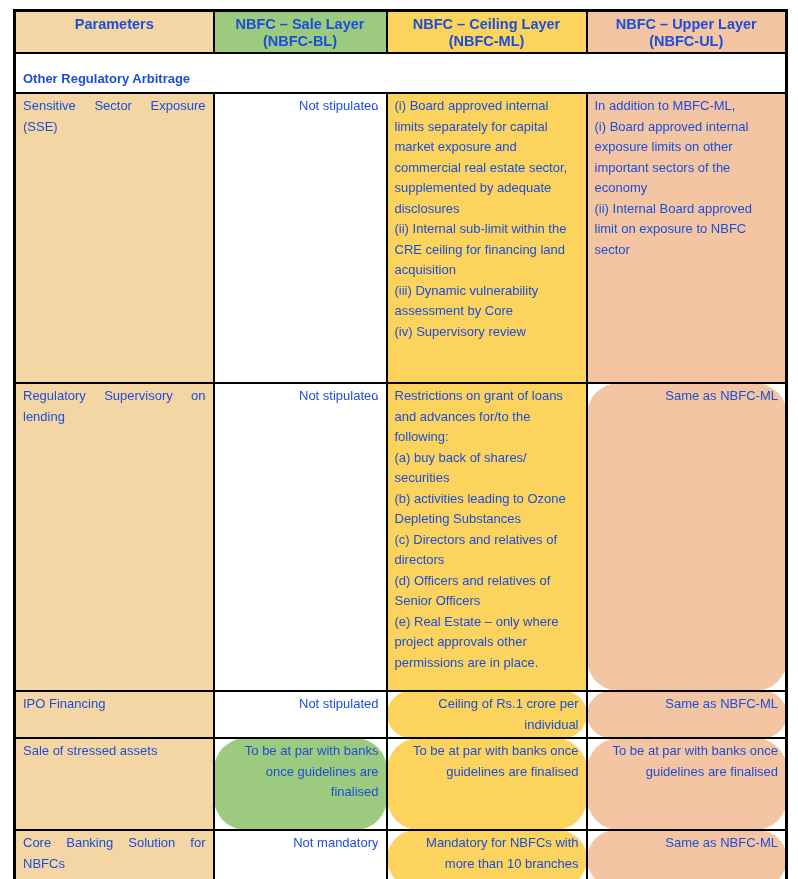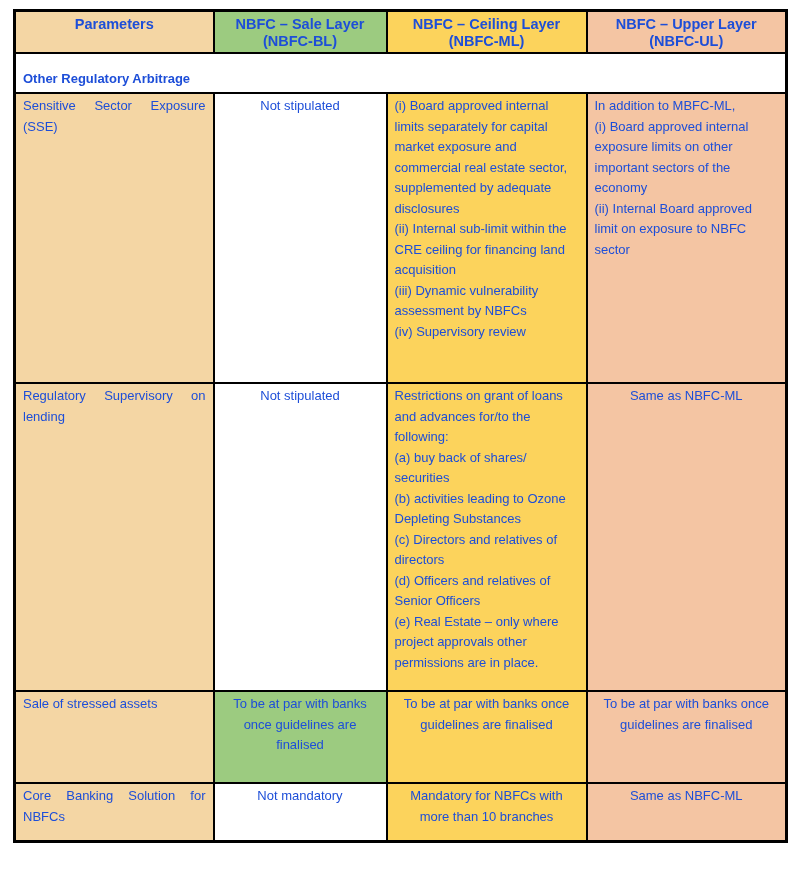--- a/index.html
+++ b/index.html
@@ -47,21 +47,21 @@
     background: #ffffff;
   }
   
   .bg-peach  { background: #F4D6A4; }
   .bg-green  { background: #9CCB80; }
   .bg-yellow { background: #FCD35C; }
   .bg-salmon { background: #F4C5A3; }
   .bg-white  { background: #ffffff; }
   
   .just   { text-align: justify; font-size: 16px; line-height: 21px; padding-left: 9px; padding-right: 9px; padding-top: 3px; }
-  .ctr    { text-align: center; }
+  .ctr    { text-align: right; border-radius: 32px; }
   .pre    { white-space: pre-line; }
   .pt38   { padding-top: 38px; }
   .pt35   { padding-top: 35px; }
   .pt56   { padding-top: 56px; }
 </style>
 </head>
 <body>
 
 <div class="page">
   <table class="reg-table">
@@ -94,39 +94,45 @@
 
     <tr class="section-row" style="height:40px">
       <td colspan="4">Other Regulatory Arbitrage</td>
     </tr>
 
     <tr style="height:290px">
       <td class="bg-peach just">Sensitive Sector Exposure (SSE)</td>
       <td class="bg-white ctr pt38">Not stipulated</td>
       <td class="bg-yellow pre">(i) Board approved internal limits separately for capital market exposure and commercial real estate sector, supplemented by adequate disclosures
 (ii) Internal sub-limit within the CRE ceiling for financing land acquisition
-(iii) Dynamic vulnerability assessment by NBFCs
+(iii) Dynamic vulnerability assessment by Core
 (iv) Supervisory review</td>
       <td class="bg-salmon pre">In addition to MBFC-ML,
 (i) Board approved internal exposure limits on other important sectors of the economy
 (ii) Internal Board approved limit on exposure to NBFC sector</td>
     </tr>
 
     <tr style="height:308px">
       <td class="bg-peach just">Regulatory Supervisory on lending</td>
       <td class="bg-white ctr pt35">Not stipulated</td>
       <td class="bg-yellow pre">Restrictions on grant of loans and advances for/to the following:
 (a) buy back of shares/ securities
 (b) activities leading to Ozone Depleting Substances
 (c) Directors and relatives of directors
 (d) Officers and relatives of Senior Officers
 (e) Real Estate – only where project approvals other permissions are in place.</td>
       <td class="bg-salmon ctr pt56">Same as NBFC-ML</td>
     </tr>
 
+    <tr style="height:47px">
+      <td class="bg-peach just">IPO Financing</td>
+      <td class="bg-white ctr">Not stipulated</td>
+      <td class="bg-yellow ctr">Ceiling of Rs.1 crore per individual</td>
+      <td class="bg-salmon ctr">Same as NBFC-ML</td>
+    </tr>
 
     <tr style="height:92px">
       <td class="bg-peach just">Sale of stressed assets</td>
       <td class="bg-green ctr">To be at par with banks once guidelines are finalised</td>
       <td class="bg-yellow ctr">To be at par with banks once guidelines are finalised</td>
       <td class="bg-salmon ctr">To be at par with banks once guidelines are finalised</td>
     </tr>
 
     <tr style="height:58px">
       <td class="bg-peach just">Core Banking Solution for NBFCs</td>

